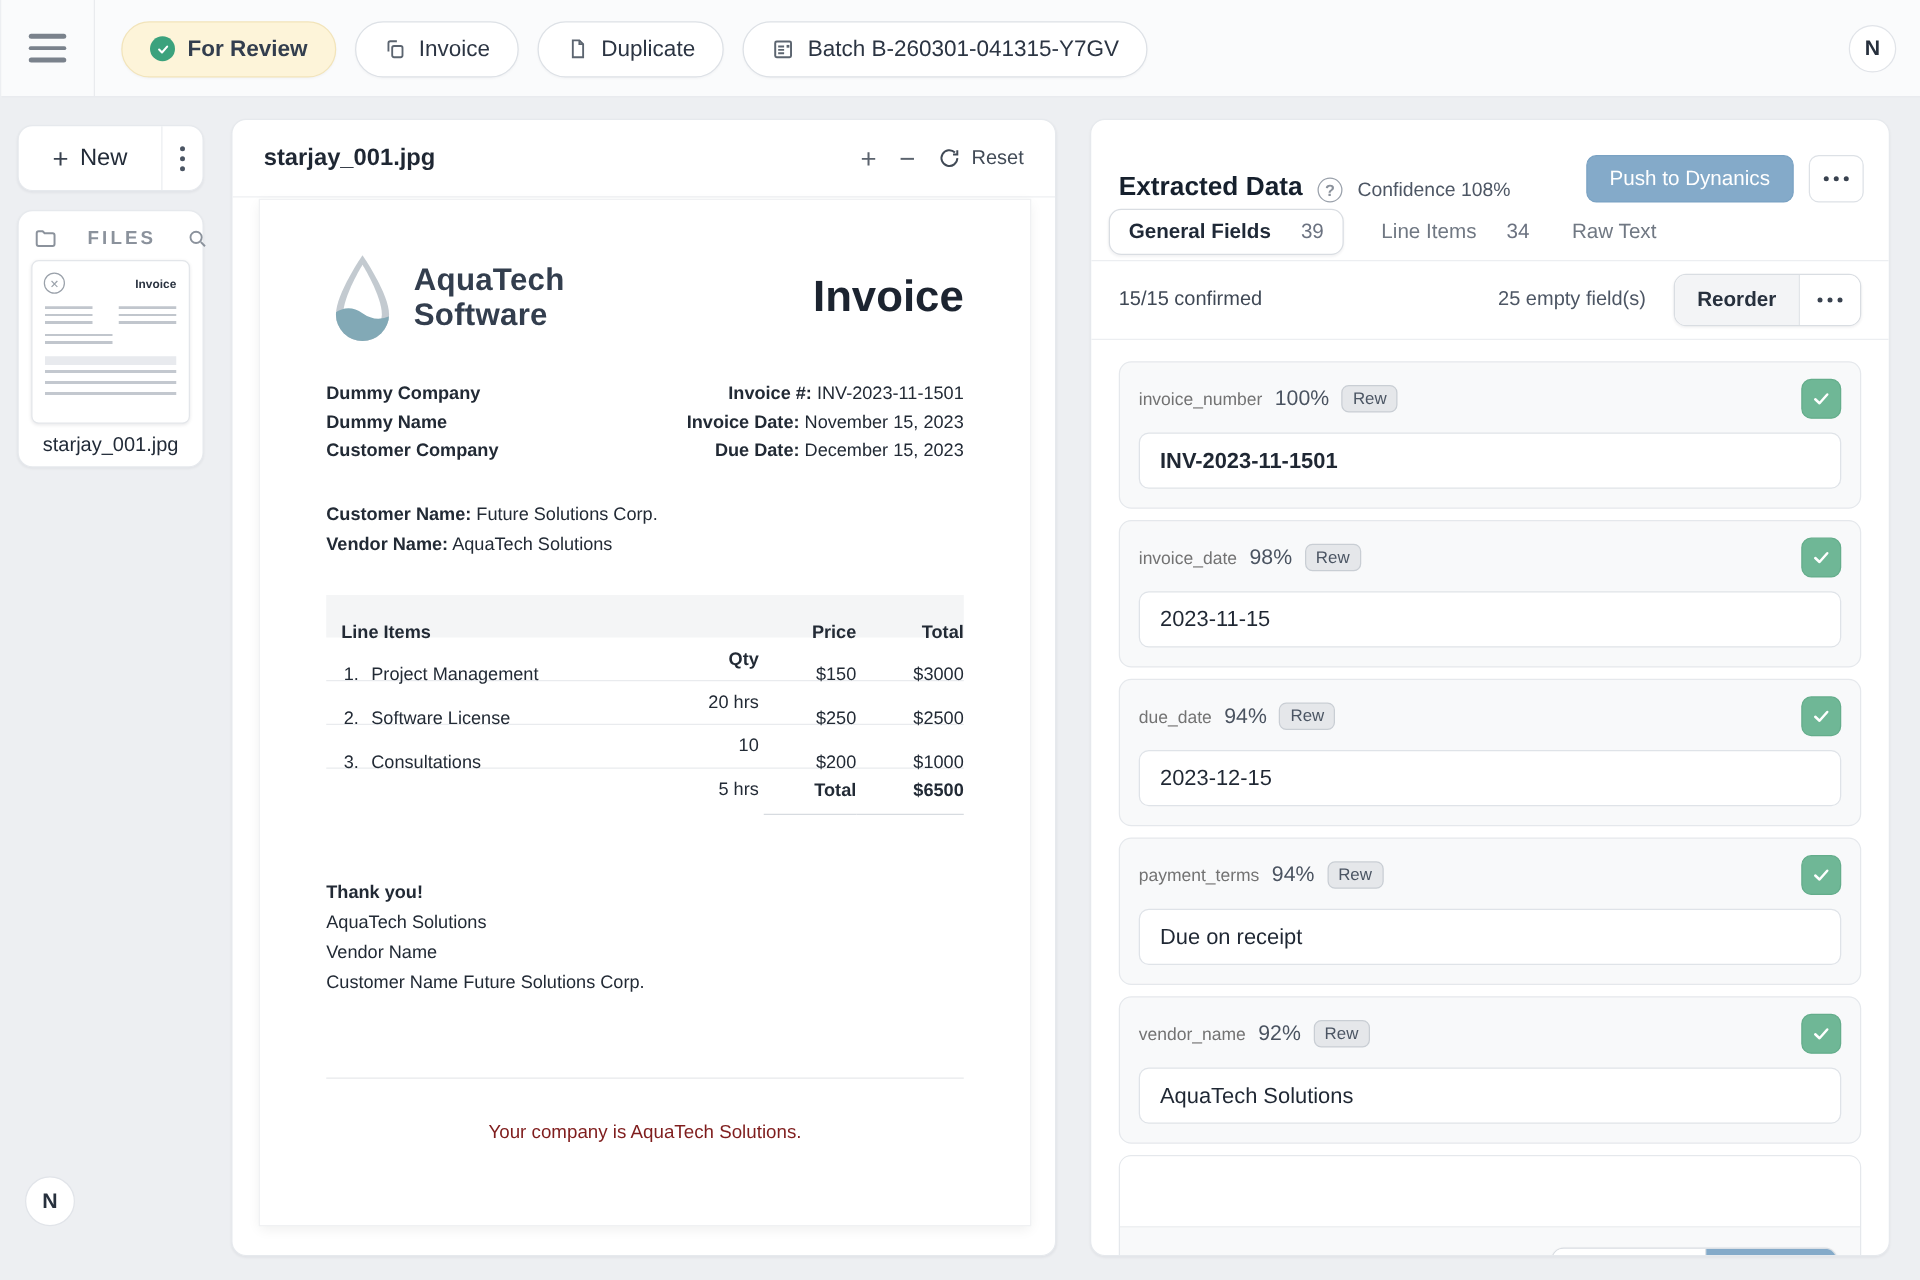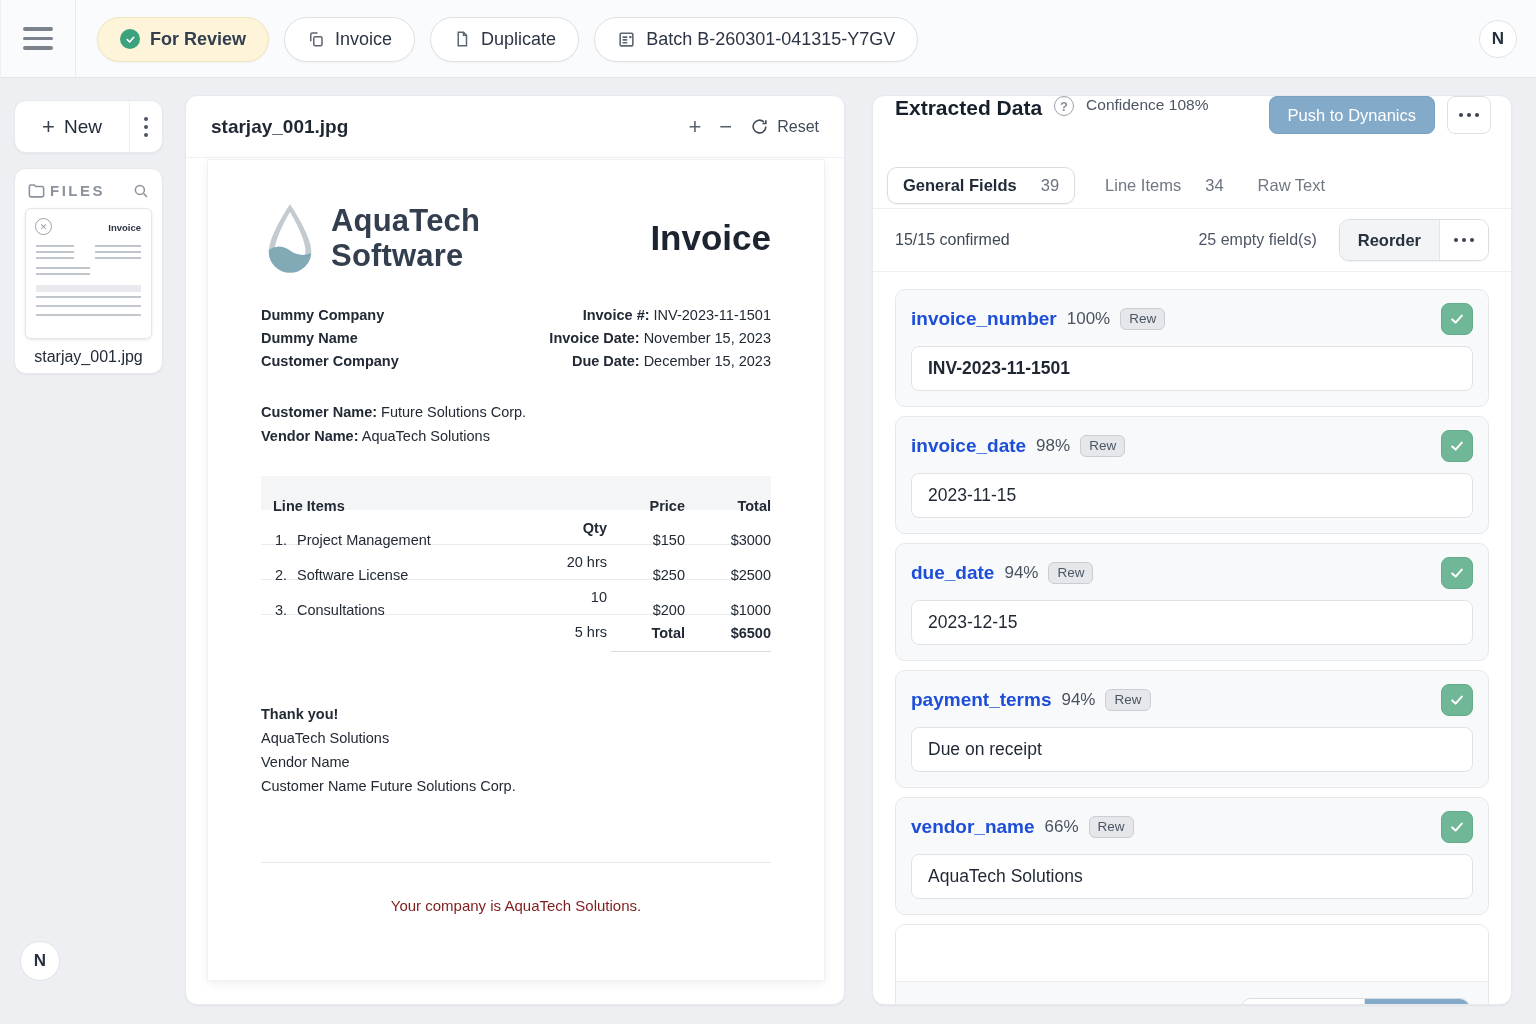--- a/index.html
+++ b/index.html
@@ -59,21 +59,21 @@
     flex:1; display:flex; align-items:center; justify-content:center; gap:9px;
     font-size:19px; font-weight:500; color:#222b38; cursor:pointer;
     border-right:1px solid #eceef1;
   }
   .plus-glyph { font-size:22px; font-weight:400; color:#39424f; line-height:1; }
   .new-kebab { width:32px; display:flex; align-items:center; justify-content:center; cursor:pointer; }
   .kebab-dots { display:flex; flex-direction:column; gap:4px; }
   .kebab-dots i { width:4px; height:4px; border-radius:50%; background:#4b5563; }
 
   .files-card { position:absolute; left:14px; top:168px; width:149px; height:206px; padding:10px 10px 8px; }
-  .files-head { display:flex; align-items:center; gap:4px; padding:2px 2px 8px; }
+  .files-head { display:flex; align-items:center; gap:24px; padding:2px 2px 8px; }
   .files-title { flex:1; font-size:15px; font-weight:700; letter-spacing:2.5px; color:#8b929c; }
   .files-head .ic { color:#8b929c; }
   .thumb {
     width:127px; height:131px; background:#fff; border:1px solid #e3e6ea; border-radius:6px;
     box-shadow:0 1px 3px rgba(16,24,40,.10); position:relative; overflow:hidden; cursor:pointer;
   }
   .thumb-logo {
     position:absolute; left:9px; top:9px; width:17px; height:17px; border-radius:50%;
     border:1.5px solid #9aa1aa; color:#9aa1aa; font-size:9px; display:flex; align-items:center; justify-content:center;
   }
@@ -98,21 +98,21 @@
   .viewer-ctrls { display:flex; align-items:center; gap:18px; color:#5b636e; }
   .zoom-glyph { font-size:22px; color:#5b636e; cursor:pointer; line-height:1; }
   .reset-btn { display:flex; align-items:center; gap:8px; font-size:16px; color:#414a56; cursor:pointer; }
   .doc-page {
     margin:2px 0 0 22px; width:616px; height:820px; background:#fff;
     box-shadow:0 0 0 1px #f0f1f3, 0 3px 10px rgba(0,0,0,.07);
     padding:40px 53px 0; font-size:14.5px; color:#222a35;
   }
   .doc-top { display:flex; align-items:flex-start; }
   .doc-logo { display:flex; align-items:center; gap:12px; flex:1; }
-  .logo-text { font-size:31px; font-weight:600; color:#333e4e; line-height:1.14; letter-spacing:.2px; }
+  .logo-text { font-size:25px; font-weight:600; color:#333e4e; line-height:1.14; letter-spacing:.2px; }
   .doc-title { font-size:35px; font-weight:700; color:#1c2430; margin-top:18px; }
   .doc-info { display:flex; margin-top:28px; }
   .info-left { flex:1; line-height:23px; font-weight:700; }
   .info-right { text-align:right; line-height:23px; }
   .info-right b { font-weight:700; }
   .doc-parties { margin-top:27px; line-height:24px; }
   .doc-parties b { font-weight:700; }
   .doc-table { margin-top:28px; width:100%; }
   .trow { display:grid; grid-template-columns:36px 1fr 82px 74px 86px; align-items:center; }
   .thead { background:#f4f5f6; font-weight:700; height:34px; }
@@ -123,21 +123,21 @@
   .trow .cqty { padding-right:4px;margin-top:44px; }
   .ttotal { height:37px; font-weight:700; }
   .ttotal .tb { border-bottom:1px solid #d7dbe0; height:100%; display:flex; align-items:center; justify-content:flex-end; }
   .doc-footer { margin-top:50px; line-height:24px; }
   .doc-footer .f-bold { font-weight:700; }
   .doc-divider { margin-top:64px; border-top:1px solid #e7e9ec; }
   .doc-note { margin-top:34px; text-align:center; font-size:15px; color:#7f1d1d; }
 
   
   .panel { position:absolute; left:872px; top:95px; width:640px; height:910px; overflow:hidden; }
-  .panel-head { height:66px; display:flex; align-items:flex-start; padding:0 20px 0 22px; gap:12px; }
+  .panel-head { height:66px; display:flex; align-items:flex-end; padding:0 20px 0 22px; gap:12px; }
   .panel-title { font-size:21px; font-weight:700; color:#16202d; }
   .help-circle {
     width:20px; height:20px; border-radius:50%; border:1.5px solid #9aa1ab;
     color:#8a919b; font-size:13px; font-weight:700; display:flex; align-items:center; justify-content:center;
     cursor:pointer;
   }
   .confidence { font-size:15.5px; color:#4d5664; flex:1; }
   .btn-push {
     height:38px; padding:0 18px; border-radius:8px; background:#84aac9; border:1px solid #7aa2c3;
     color:#fff; font-size:16.5px; font-weight:500; display:flex; align-items:center; cursor:pointer;
@@ -168,21 +168,21 @@
   .btn-reorder { height:40px; padding:0 18px; background:#f3f4f6; font-size:16.5px; font-weight:600;
     color:#27303d; display:flex; align-items:center; cursor:pointer; border-right:1px solid #e2e5e9; }
   .btn-group-ellipsis { height:40px; width:48px; background:#fff; display:flex; align-items:center; justify-content:center; cursor:pointer; }
 
   .fields { padding:17px 22px 0; }
   .field-card {
     background:#f8f9fa; border:1px solid #e5e8ec; border-radius:10px;
     padding:13px 15px 15px; margin-bottom:9px;
   }
   .field-head { display:flex; align-items:center; gap:10px; margin-bottom:11px; }
-  .field-name { font-size:19px; color:#1d4ed8;font-weight:bold; }
+  .field-name { font-size:14px; color:#737373; }
   .field-conf { font-size:17px; color:#4a5360; }
   .badge {
     font-size:13.5px; color:#4b5563; background:#e5e7ea; border:1px solid #c9ced4;
     border-radius:6px; padding:2px 8px 3px;
   }
   .field-head .spacer { flex:1; }
   .btn-check {
     width:32px; height:32px; border-radius:8px; background:#6fb796; border:1px solid #64ad8b;
     display:flex; align-items:center; justify-content:center; cursor:pointer;
   }
@@ -518,21 +518,21 @@
               <path d="M3.2 8.4 6.6 11.6 12.8 4.6" fill="none" stroke="#fff" stroke-width="2" stroke-linecap="round" stroke-linejoin="round"></path>
             </svg>
         </span>
       </div>
       <div class="field-value">Due on receipt</div>
     </div>
 
     <div class="field-card">
       <div class="field-head">
         <span class="field-name">vendor_name</span>
-        <span class="field-conf">66%</span>
+        <span class="field-conf">92%</span>
         <span class="badge">Rew</span>
         <span class="spacer"></span>
         <span class="btn-check">
           <svg width="16" height="16" viewBox="0 0 16 16">
               <path d="M3.2 8.4 6.6 11.6 12.8 4.6" fill="none" stroke="#fff" stroke-width="2" stroke-linecap="round" stroke-linejoin="round"></path>
             </svg>
         </span>
       </div>
       <div class="field-value">AquaTech Solutions</div>
     </div>

